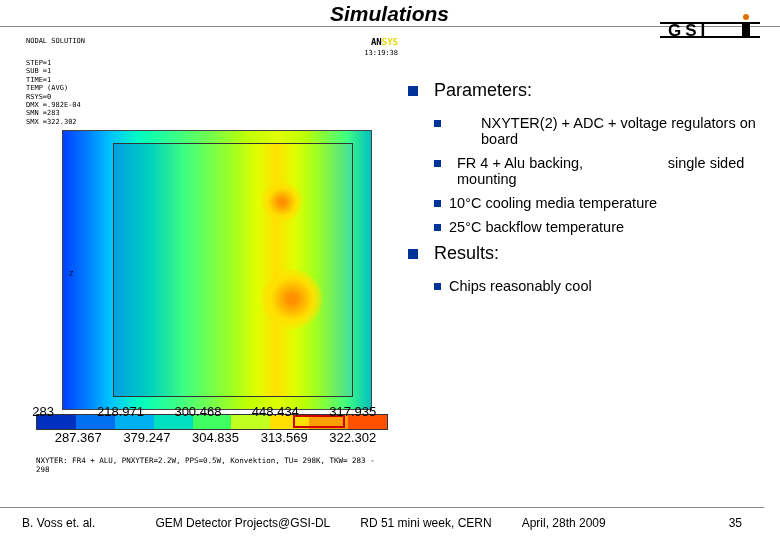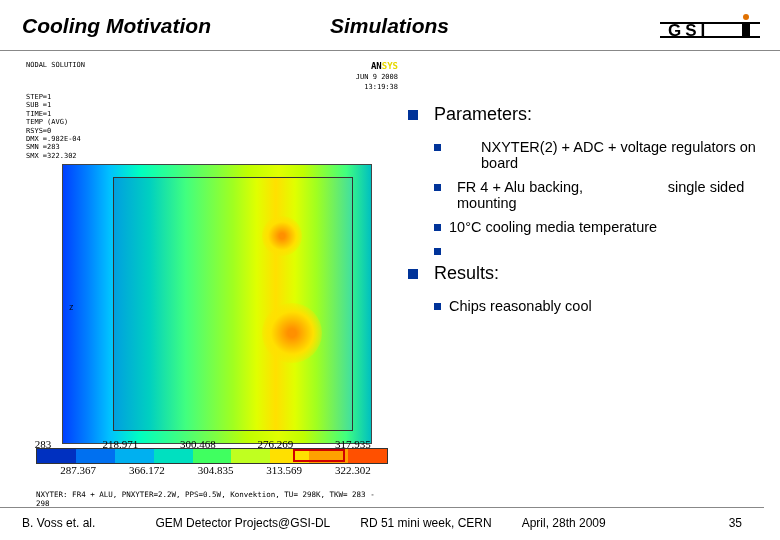--- a/index.html
+++ b/index.html
@@ -115,22 +115,22 @@
     height: 16px;
     margin: 4px 14px 2px 14px;
     border: 1px solid #333;
     position: relative;
   }
   .cb-seg { flex: 1; }
   .cb-labels {
     position: relative;
     height: 22px;
     margin: 0 14px;
-    font-size: 11px;
-    font-family: Liberation Serif, serif;
+    font-size: 13px;
+    font-family: Liberation Sans, sans-serif;
   }
   .cb-top { position: absolute; top: -28px; width: 100%; }
   .cb-top span { position: absolute; transform: translateX(-50%); }
   .cb-bot { position: absolute; top: -2px; width: 100%; }
   .cb-bot span { position: absolute; transform: translateX(-50%); }
   .highlight-box {
     position: absolute;
     border: 2px solid #d00000;
     width: 52px;
     height: 13px;
@@ -192,21 +192,20 @@
   .footer .author { flex: 0 0 auto; }
   .footer .proj { flex: 0 0 auto; margin-left: 40px; }
   .footer .conf { flex: 0 0 auto; margin-left: 10px; }
   .footer .date { flex: 0 0 auto; margin-left: 10px; }
   .footer .page { margin-left: auto; }
 </style>
 </head>
 <body>
 
 <div class="header">
-  <div class="title-left">Cooling Motivation</div>
   <div class="title-center">Simulations</div>
   <div class="logo">
     <svg width="100" height="26" viewBox="0 0 100 26">
       <circle cx="86" cy="3" r="3" fill="#e07000"></circle>
       <rect x="0" y="8" width="100" height="2" fill="#000"></rect>
       <rect x="0" y="22" width="100" height="2" fill="#000"></rect>
       <text x="8" y="22" font-family="Arial Black, Arial" font-weight="900" font-size="17" fill="#000" letter-spacing="4">GSI</text>
       <rect x="82" y="10" width="8" height="12" fill="#000"></rect>
     </svg>
   </div>
@@ -214,23 +213,20 @@
 <div class="hr"></div>
 
 <div class="main">
 
   <div class="sim-col">
     <div class="sim-header">
       <span>NODAL SOLUTION</span>
       <span class="ansys"><span class="an">AN</span><span class="sys">SYS</span></span>
     </div>
     <div class="sim-header" style="justify-content:flex-end; padding-top:0;">
-      <span>JUN  9 2008</span>
-    </div>
-    <div class="sim-header" style="justify-content:flex-end; padding-top:0;">
       <span>13:19:38</span>
     </div>
     <div class="sim-meta" id="sim-meta">
         <div>STEP=1</div>
         <div>SUB =1</div>
         <div>TIME=1</div>
         <div>TEMP    (AVG)</div>
         <div>RSYS=0</div>
         <div>DMX =.982E-04</div>
         <div>SMN =283</div>
@@ -254,26 +250,26 @@
           <div class="cb-seg" style="background: rgb(255, 224, 0);"></div>
           <div class="cb-seg" style="background: rgb(255, 160, 0);"></div>
           <div class="cb-seg" style="background: rgb(255, 80, 0);"></div>
           <div class="highlight-box"></div>
       </div>
       <div class="cb-labels">
         <div class="cb-top" id="cb-top">
             <span style="left: 2%;">283</span>
             <span style="left: 24%;">218.971</span>
             <span style="left: 46%;">300.468</span>
-            <span style="left: 68%;">276.269</span>
+            <span style="left: 68%;">448.434</span>
             <span style="left: 90%;">317.935</span>
           </div>
         <div class="cb-bot" id="cb-bot">
             <span style="left: 12%;">287.367</span>
-            <span style="left: 31.5%;">366.172</span>
+            <span style="left: 31.5%;">379.247</span>
             <span style="left: 51%;">304.835</span>
             <span style="left: 70.5%;">313.569</span>
             <span style="left: 90%;">322.302</span>
           </div>
       </div>
     </div>
     <div class="sim-caption">NXYTER: FR4 + ALU, PNXYTER=2.2W, PPS=0.5W, Konvektion, TU= 298K, TKW= 283 - 298</div>
   </div>
 
   <div class="content-col">
@@ -289,20 +285,21 @@
         <div class="bul2">
           <div class="sq-sm"></div>
           <div style="white-space: pre-wrap; margin-left: 8px;">FR 4 + Alu backing,                     single sided mounting</div>
         </div>
         <div class="bul2">
           <div class="sq-sm"></div>
           <div style="white-space: pre-wrap;">10°C cooling media temperature</div>
         </div>
         <div class="bul2">
           <div class="sq-sm"></div>
+          <div style="white-space: pre-wrap;">25°C backflow temperature</div>
         </div>
       </div>
     <div class="bul1" style="">
       <div class="sq-lg"></div>
       <div class="h1">Results:</div>
     </div>
     <div id="results">
         <div class="bul2">
           <div class="sq-sm"></div>
           <div>Chips reasonably cool</div>

